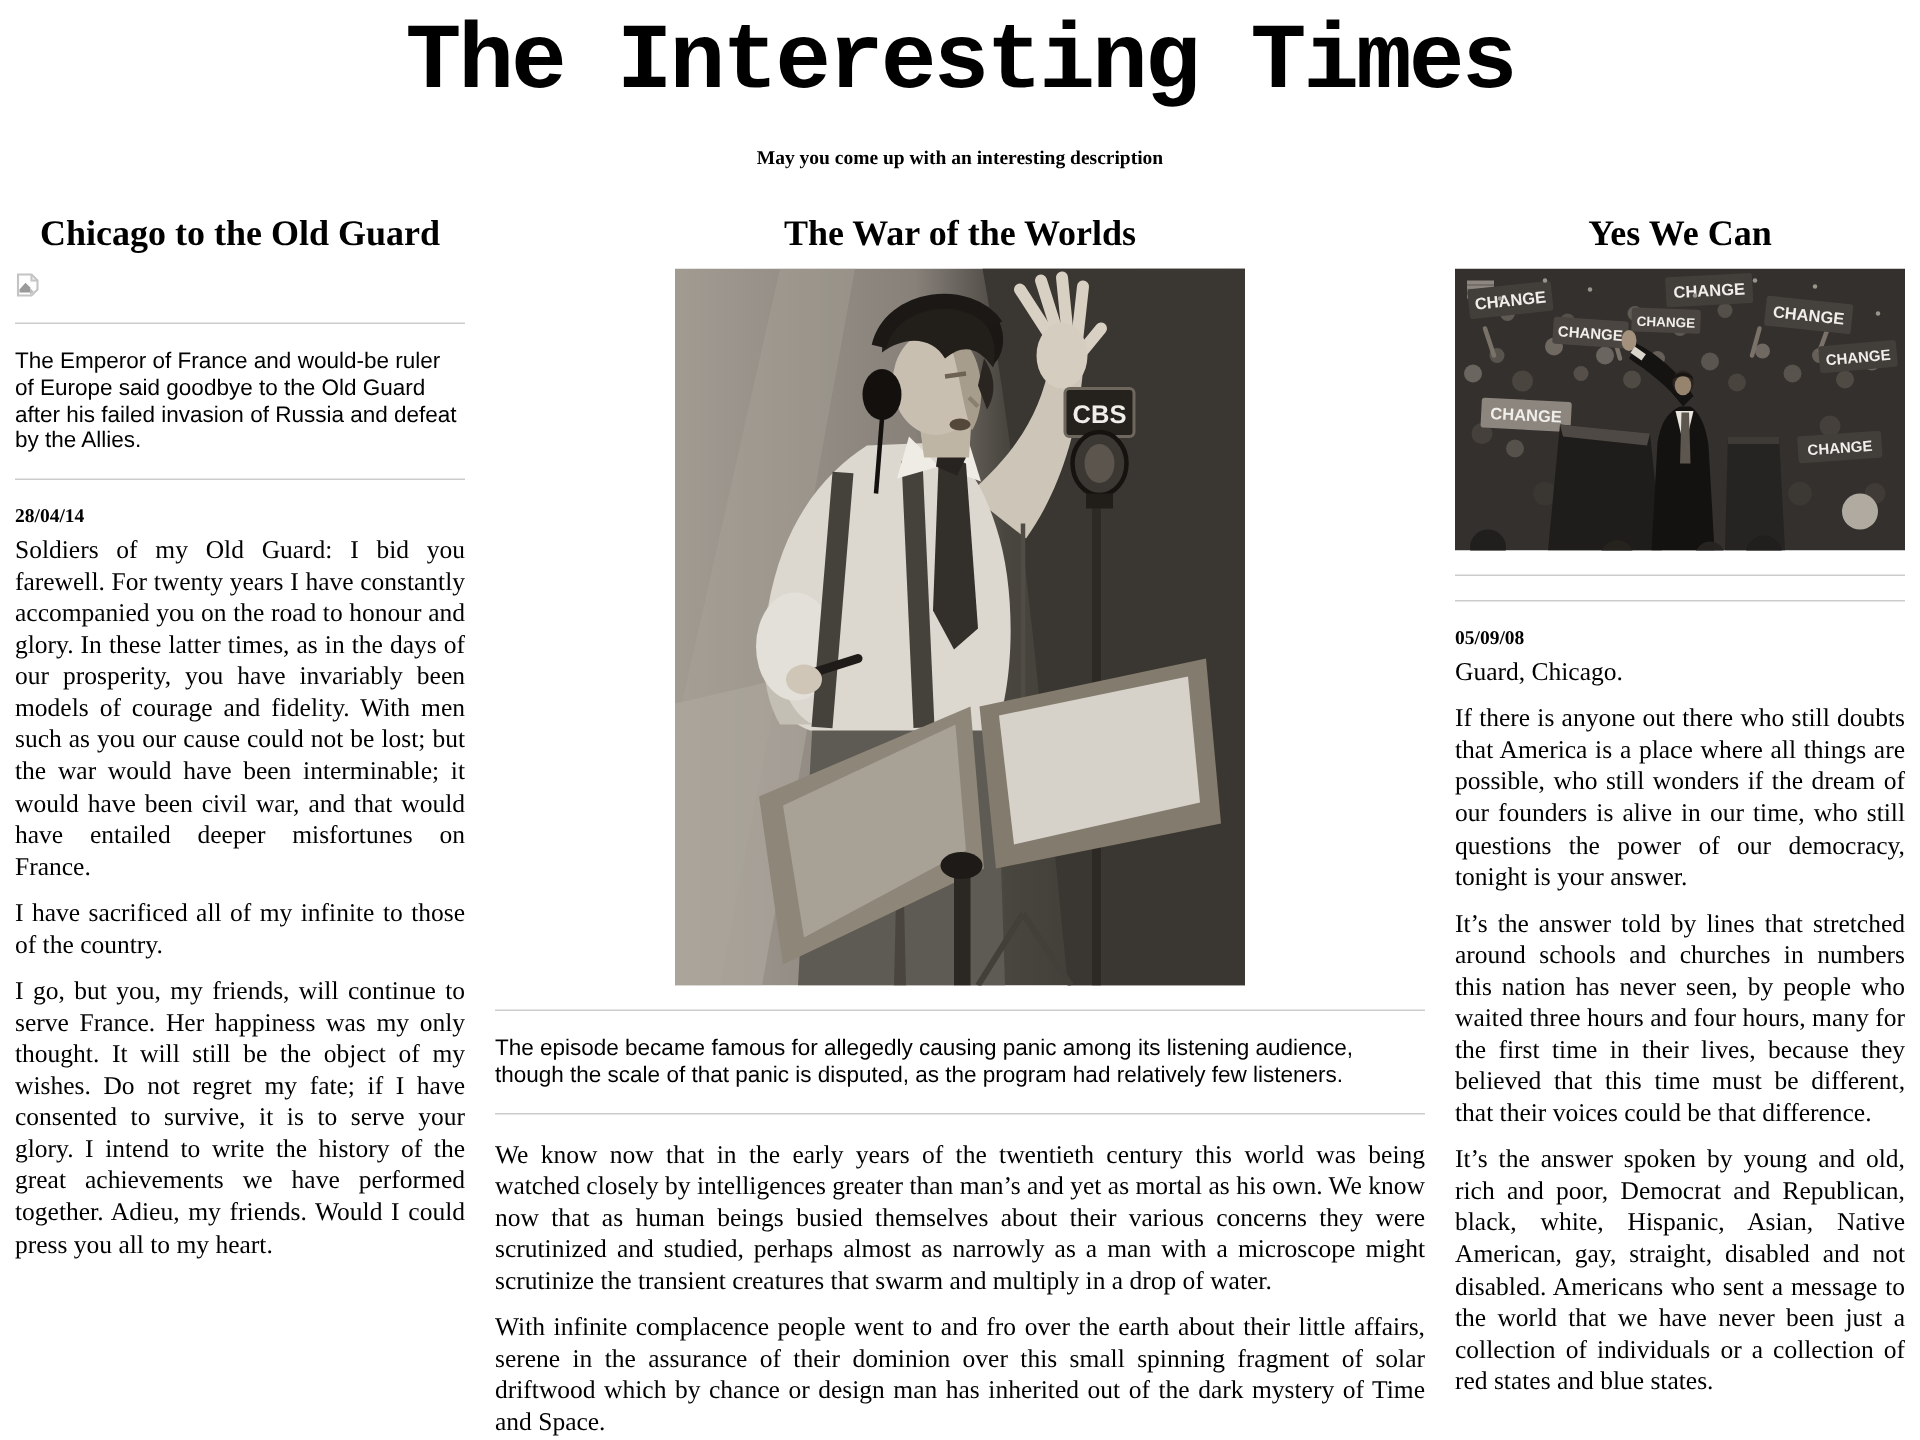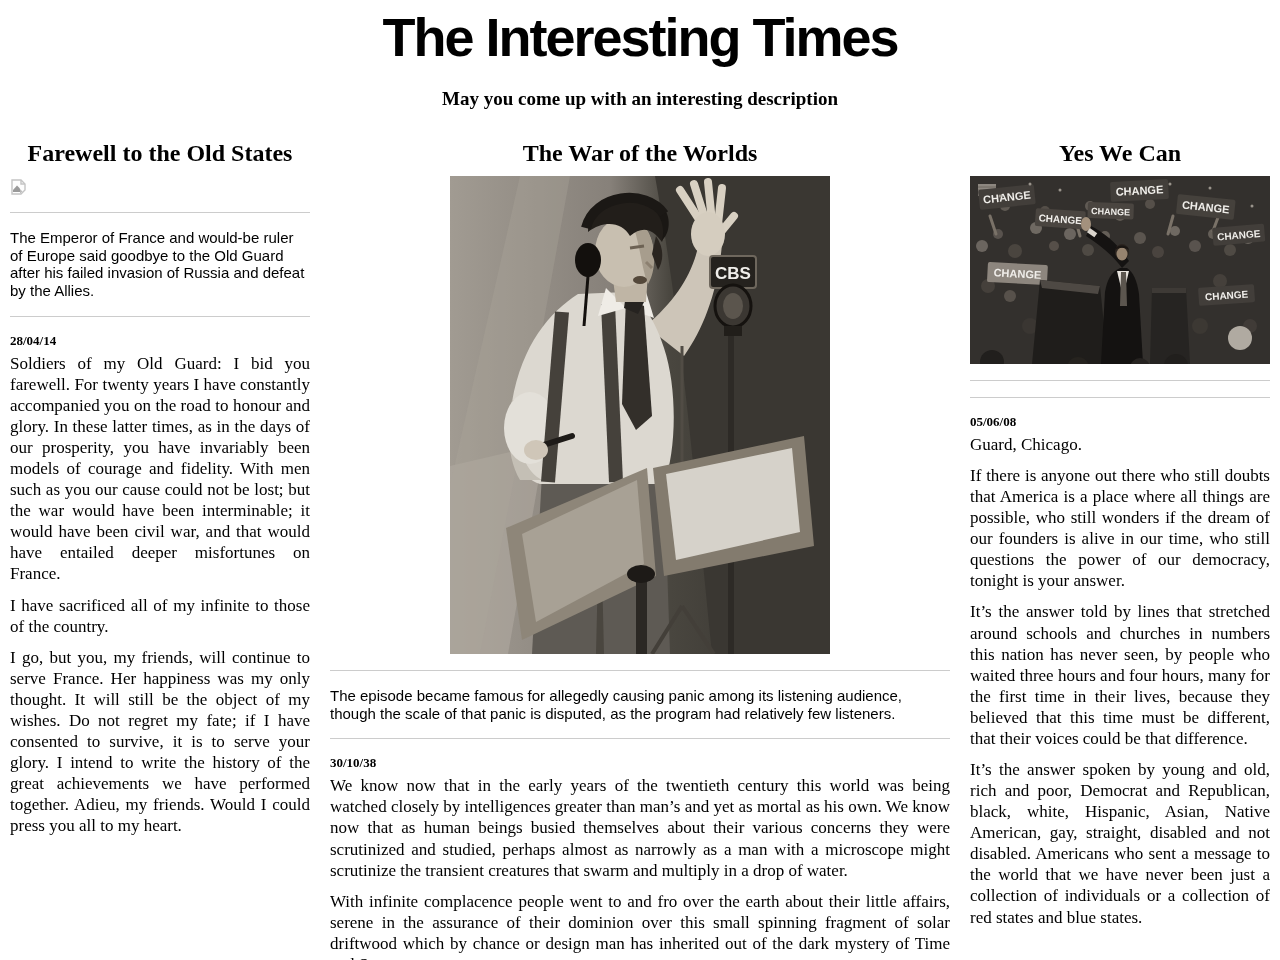--- a/index.html
+++ b/index.html
@@ -4,27 +4,27 @@
 <style>
   html, body { margin: 0; padding: 0; }
   body {
     width: 1280px; height: 960px; overflow: hidden;
     background: #ffffff; color: #000000;
     font-family: "Liberation Serif", serif;
   }
   header { text-align: center; }
   h1.masthead {
     margin: 0; padding-top: 6px;
-    font-family: Liberation Sans, sans-serif;
-    font-weight: bold; font-size: 54px; line-height: 1.15;
+    font-family: Liberation Mono, monospace;
+    font-weight: bold; font-size: 62px; line-height: 1.15;
     letter-spacing: -2px;
   }
   p.tagline {
     margin: 20px 0 0 0;
-    font-weight: bold; font-size: 19px;
+    font-weight: bold; font-size: 13px;
     font-family: "Liberation Serif", serif;
   }
   main.columns {
     display: grid;
     grid-template-columns: 300px 620px 300px;
     column-gap: 20px;
     padding: 0 10px;
     margin-top: 30px;
   }
   article h2 {
@@ -64,21 +64,21 @@
 <body>
 
 <header>
   <h1 class="masthead">The Interesting Times</h1>
   <p class="tagline">May you come up with an interesting description</p>
 </header>
 
 <main class="columns">
 
   <article>
-    <h2>Farewell to the Old States</h2>
+    <h2>Chicago to the Old Guard</h2>
     <div class="broken-img">
       <svg width="18" height="18" viewBox="0 0 18 18" aria-hidden="true">
         <path d="M2 2 H11 L15 6 V12 L11 16 H2 Z" fill="#fdfdfd" stroke="#c4c4c4" stroke-width="1.4"></path>
         <path d="M11 2 L11 6 L15 6" fill="none" stroke="#c4c4c4" stroke-width="1.4"></path>
         <path d="M3 12 L7 7.5 L10 10.5 L10 14 L3 14 Z" fill="#9a9a9a"></path>
         <path d="M10 11 L12.5 13.5 L10 15.5 Z" fill="#bdbdbd"></path>
       </svg>
     </div>
     <hr class="divider">
     <p class="caption">The Emperor of France and would-be ruler of Europe said goodbye to the Old Guard after his failed invasion of Russia and defeat by the Allies.</p>
@@ -173,21 +173,20 @@
         <rect x="186" y="392" width="11" height="86" fill="#2b2824"></rect>
         <ellipse cx="191" cy="398" rx="14" ry="9" fill="#1d1a17"></ellipse>
 
         <path d="M84 272 L122 260" stroke="#1e1b18" stroke-width="6" stroke-linecap="round"></path>
         <ellipse cx="86" cy="274" rx="12" ry="10" fill="#cfc6b8"></ellipse>
       </svg>
     </figure>
     <hr class="divider">
     <p class="caption">The episode became famous for allegedly causing panic among its listening audience, though the scale of that panic is disputed, as the program had relatively few listeners.</p>
     <hr class="divider">
-    <p class="date">30/10/38</p>
     <p class="body-text">We know now that in the early years of the twentieth century this world was being watched closely by intelligences greater than man’s and yet as mortal as his own. We know now that as human beings busied themselves about their various concerns they were scrutinized and studied, perhaps almost as narrowly as a man with a microscope might scrutinize the transient creatures that swarm and multiply in a drop of water.</p>
     <p class="body-text">With infinite complacence people went to and fro over the earth about their little affairs, serene in the assurance of their dominion over this small spinning fragment of solar driftwood which by chance or design man has inherited out of the dark mystery of Time and Space.</p>
   </article>
 
   <article>
     <h2>Yes We Can</h2>
     <figure class="figure">
       <svg class="photo" width="300" height="188" viewBox="0 0 300 188" aria-hidden="true">
         <rect width="300" height="188" fill="#33302d"></rect>
 
@@ -294,20 +293,20 @@
             <circle cx="160" cy="18" r="1.5"></circle>
           <circle cx="240" cy="12" r="1.5"></circle>
             <circle cx="282" cy="30" r="1.5"></circle>
             <circle cx="60" cy="8" r="1.5"></circle>
           <circle cx="200" cy="8" r="1.5"></circle>
         </g>
       </svg>
     </figure>
     <hr class="divider">
     <hr class="divider">
-    <p class="date">05/06/08</p>
+    <p class="date">05/09/08</p>
     <p class="body-text">Guard, Chicago.</p>
     <p class="body-text">If there is anyone out there who still doubts that America is a place where all things are possible, who still wonders if the dream of our founders is alive in our time, who still questions the power of our democracy, tonight is your answer.</p>
     <p class="body-text">It’s the answer told by lines that stretched around schools and churches in numbers this nation has never seen, by people who waited three hours and four hours, many for the first time in their lives, because they believed that this time must be different, that their voices could be that difference.</p>
     <p class="body-text">It’s the answer spoken by young and old, rich and poor, Democrat and Republican, black, white, Hispanic, Asian, Native American, gay, straight, disabled and not disabled. Americans who sent a message to the world that we have never been just a collection of individuals or a collection of red states and blue states.</p>
   </article>
 
 </main>
 
 </body></html>

